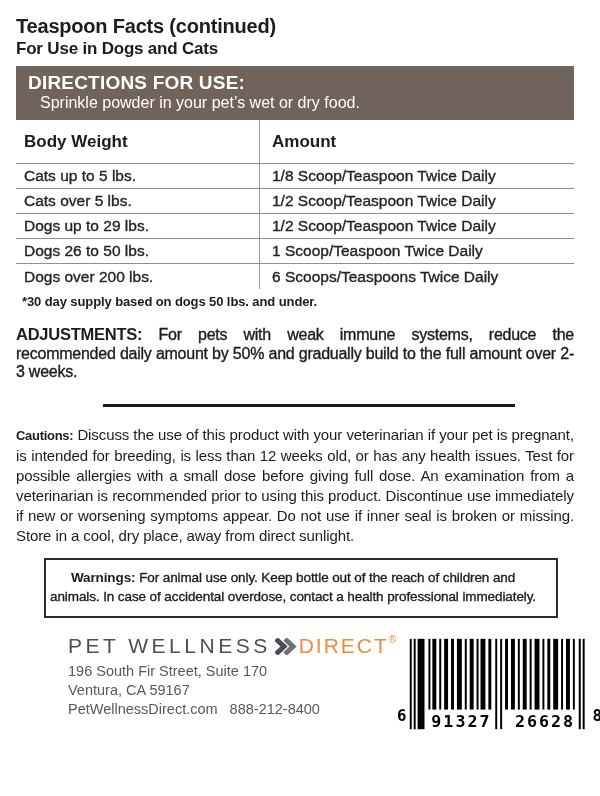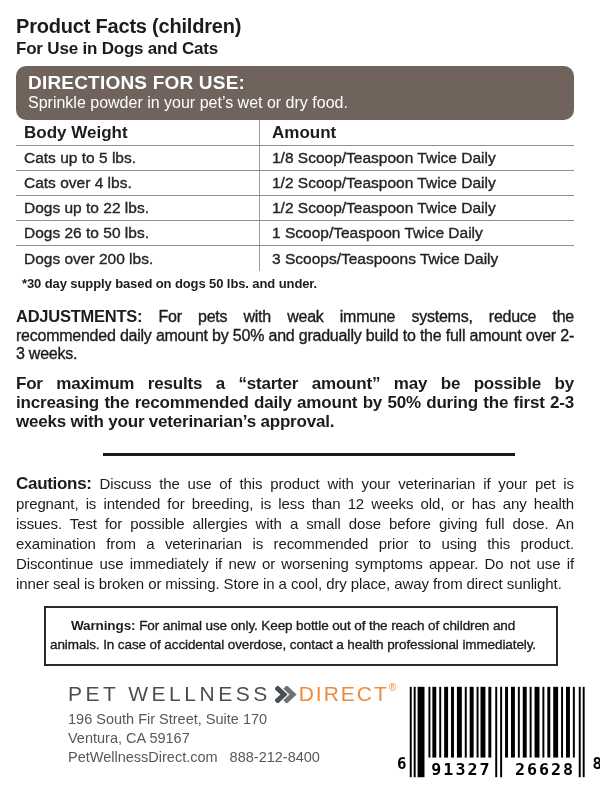--- a/index.html
+++ b/index.html
@@ -16,50 +16,49 @@
   .medium { -webkit-text-stroke: 0.35px currentColor; }
 
   .title { font-size: 20px; font-weight: bold; line-height: 24px; letter-spacing: -0.2px; }
   .subtitle { font-size: 17px; font-weight: bold; line-height: 21px; letter-spacing: -0.2px; }
 
   .banner {
     margin-top: 7px;
     background: var(--banner-bg, #6f635b);
     color: #ffffff;
     padding: 6px 12px 8px 12px;
-    border-radius: 10px;
   }
   .banner-title { font-size: 19px; font-weight: bold; line-height: 22px; letter-spacing: 0.2px; }
-  .banner-sub { font-size: 16px; line-height: 18px; }
+  .banner-sub { font-size: 16px; line-height: 18px; margin-left: 12px; }
 
   .dose-table { width: 100%; }
   .t-row { display: flex; align-items: center; border-bottom: 1px solid #8f8f8f; }
   .t-row:last-of-type { border-bottom: none; }
-  .t-head { height: 26px; }
+  .t-head { height: 44px; }
   .t-body { height: 25px; }
   .cell-l {
     width: 244px; flex: none; align-self: stretch;
     display: flex; align-items: center;
     padding-left: 8px; border-right: 1px solid #9b9b9b;
   }
   .cell-r { flex: 1; padding-left: 12px; }
   .t-head .cell-l, .t-head .cell-r { font-size: 17px; font-weight: bold; }
   .t-body .cell-l, .t-body .cell-r { font-size: 15.5px; color: #242424; }
 
   .footnote { margin-top: 5px; padding-left: 6px; font-size: 13px; font-weight: bold; letter-spacing: -0.1px; }
 
   .para { text-align: justify; }
   .adjustments { margin-top: 16px; font-size: 16px; line-height: 18.5px; letter-spacing: -0.25px; }
   .adjustments b { font-size: 16.5px; }
   .starter { margin-top: 10px; font-size: 17px; font-weight: bold; line-height: 19px; letter-spacing: -0.2px; }
 
   .divider { margin-top: 22px; margin-left: 87px; width: 412px; height: 3px; background: #1a1a1a; }
 
   .cautions { margin-top: 18px; font-size: 15px; line-height: 20px; letter-spacing: -0.1px; }
-  .cautions b { font-size: 17px; letter-spacing: -0.3px; }
+  .cautions b { font-size: 13px; letter-spacing: -0.3px; }
 
   .warnings-box {
     margin-top: 12px; margin-left: 28px; width: 514px;
     border: 2px solid #2b2b2b;
     padding: 8px 18px 9px 2px;
     text-align: center;
     font-size: 13.5px; line-height: 19.5px; letter-spacing: -0.1px;
   }
 
   .footer { margin-top: 16px; display: flex; justify-content: space-between; align-items: flex-start; }
@@ -73,60 +72,59 @@
   .addr-row .gap { display: inline-block; width: 12px; }
 
   .barcode-wrap { margin-right: 14px; margin-top: 4px; }
   .bc-digit { font-family: "DejaVu Sans Mono", monospace; font-weight: bold; }
 </style>
 </head>
 <body>
 
 <div class="page">
 
-  <div class="title">Product Facts (children)</div>
+  <div class="title">Teaspoon Facts (continued)</div>
   <div class="subtitle">For Use in Dogs and Cats</div>
 
   <div class="banner">
     <div class="banner-title">DIRECTIONS FOR USE:</div>
     <div class="banner-sub">Sprinkle powder in your pet’s wet or dry food.</div>
   </div>
 
   <div class="dose-table">
     <div class="t-row t-head">
       <div class="cell-l">Body Weight</div>
       <div class="cell-r">Amount</div>
     </div>
     <div class="t-row t-body">
       <div class="cell-l medium">Cats up to 5 lbs.</div>
       <div class="cell-r medium">1/8 Scoop/Teaspoon Twice Daily</div>
     </div>
     <div class="t-row t-body">
-      <div class="cell-l medium">Cats over 4 lbs.</div>
+      <div class="cell-l medium">Cats over 5 lbs.</div>
       <div class="cell-r medium">1/2 Scoop/Teaspoon Twice Daily</div>
     </div>
     <div class="t-row t-body">
-      <div class="cell-l medium">Dogs up to 22 lbs.</div>
+      <div class="cell-l medium">Dogs up to 29 lbs.</div>
       <div class="cell-r medium">1/2 Scoop/Teaspoon Twice Daily</div>
     </div>
     <div class="t-row t-body">
       <div class="cell-l medium">Dogs 26 to 50 lbs.</div>
       <div class="cell-r medium">1 Scoop/Teaspoon Twice Daily</div>
     </div>
     <div class="t-row t-body">
       <div class="cell-l medium">Dogs over 200 lbs.</div>
-      <div class="cell-r medium">3 Scoops/Teaspoons Twice Daily</div>
+      <div class="cell-r medium">6 Scoops/Teaspoons Twice Daily</div>
     </div>
   </div>
 
   <div class="footnote">*30 day supply based on dogs 50 lbs. and under.</div>
 
   <p class="para adjustments"><b>ADJUSTMENTS:</b> <span class="medium">For pets with weak immune systems, reduce the recommended daily amount by 50% and gradually build to the full amount over 2-3 weeks.</span></p>
 
-  <p class="para starter">For maximum results a “starter amount” may be possible by increasing the recommended daily amount by 50% during the first 2-3 weeks with your veterinarian’s approval.</p>
 
   <div class="divider"></div>
 
   <p class="para cautions"><b>Cautions:</b> <span>Discuss the use of this product with your veterinarian if your pet is pregnant, is intended for breeding, is less than 12 weeks old, or has any health issues. Test for possible allergies with a small dose before giving full dose. An examination from a veterinarian is recommended prior to using this product. Discontinue use immediately if new or worsening symptoms appear. Do not use if inner seal is broken or missing. Store in a cool, dry place, away from direct sunlight.</span></p>
 
   <div class="warnings-box"><b>Warnings:</b> <span class="medium">For animal use only. Keep bottle out of the reach of children and animals. In case of accidental overdose, contact a health professional immediately.</span></div>
 
   <div class="footer">
     <div class="brand-block">
       <div class="brand-line">

